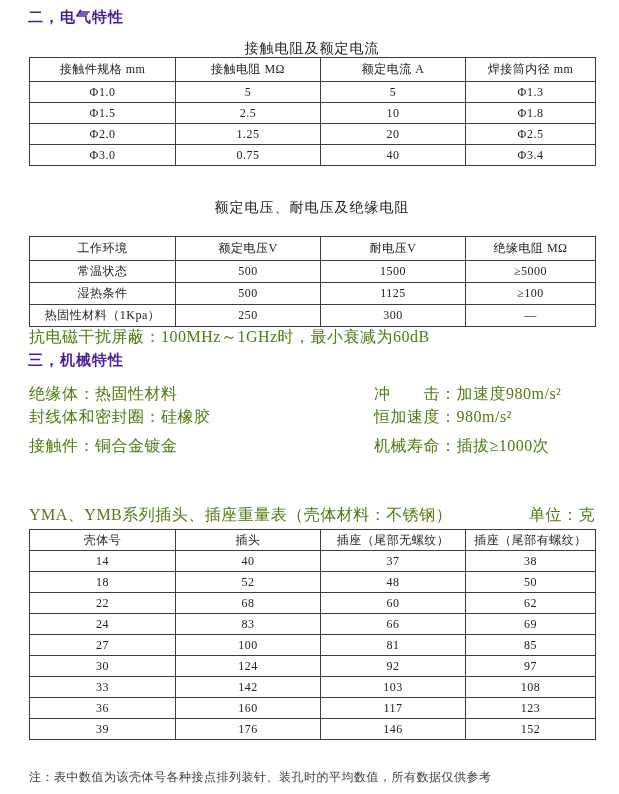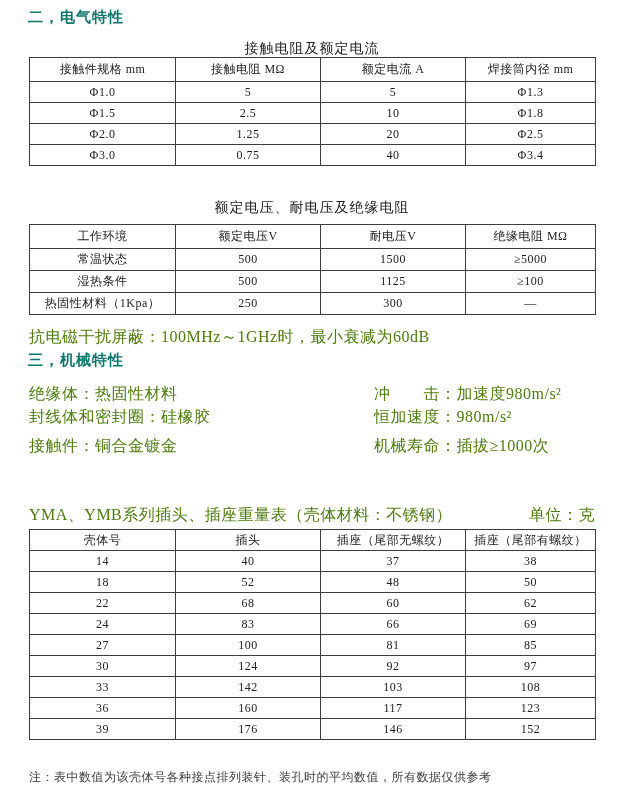--- a/index.html
+++ b/index.html
@@ -10,21 +10,21 @@
     font-family:"Liberation Serif","DejaVu Serif",serif;
     position:relative;
     overflow:hidden;
   }
   .abs{position:absolute;}
 
   .sec-title{
     font-family:"Liberation Sans","DejaVu Sans",sans-serif;
     font-weight:bold;
     font-size:15px;
-    color:#0f766e;
+    color:#4c1d95;
     letter-spacing:1px;
   }
 
   .tbl-caption{
     width:566px;
     text-align:center;
     font-size:14px;
     color:#222;
     letter-spacing:1px;
   }
@@ -109,21 +109,21 @@
         <td>Φ3.0</td>
         <td>0.75</td>
         <td>40</td>
         <td>Φ3.4</td>
       </tr>
     </tbody>
   </table>
 
 <div class="abs tbl-caption" style="left:29px;top:199px;">额定电压、耐电压及绝缘电阻</div>
 
-<table id="table2" class="doc abs" style="left:29px;top:224px;">
+<table id="table2" class="doc abs" style="left:29px;top:236px;">
   <colgroup>
     <col style="width:146px">
       <col style="width:145px">
     <col style="width:145px">
       <col style="width:130px">
   </colgroup>
 <thead>
       <tr>
         <th>工作环境</th>
         <th>额定电压V</th>

